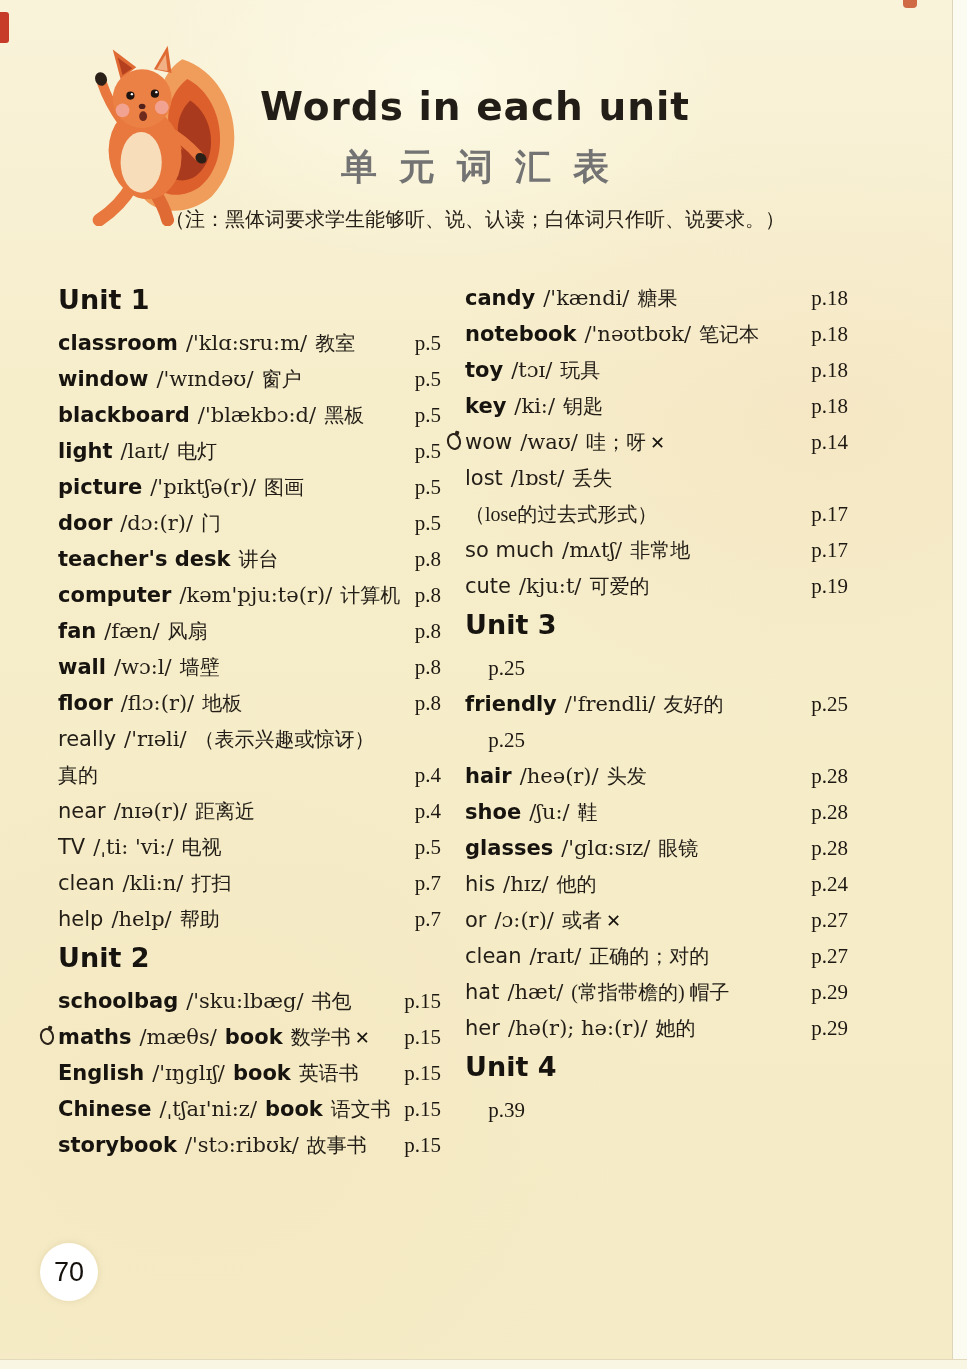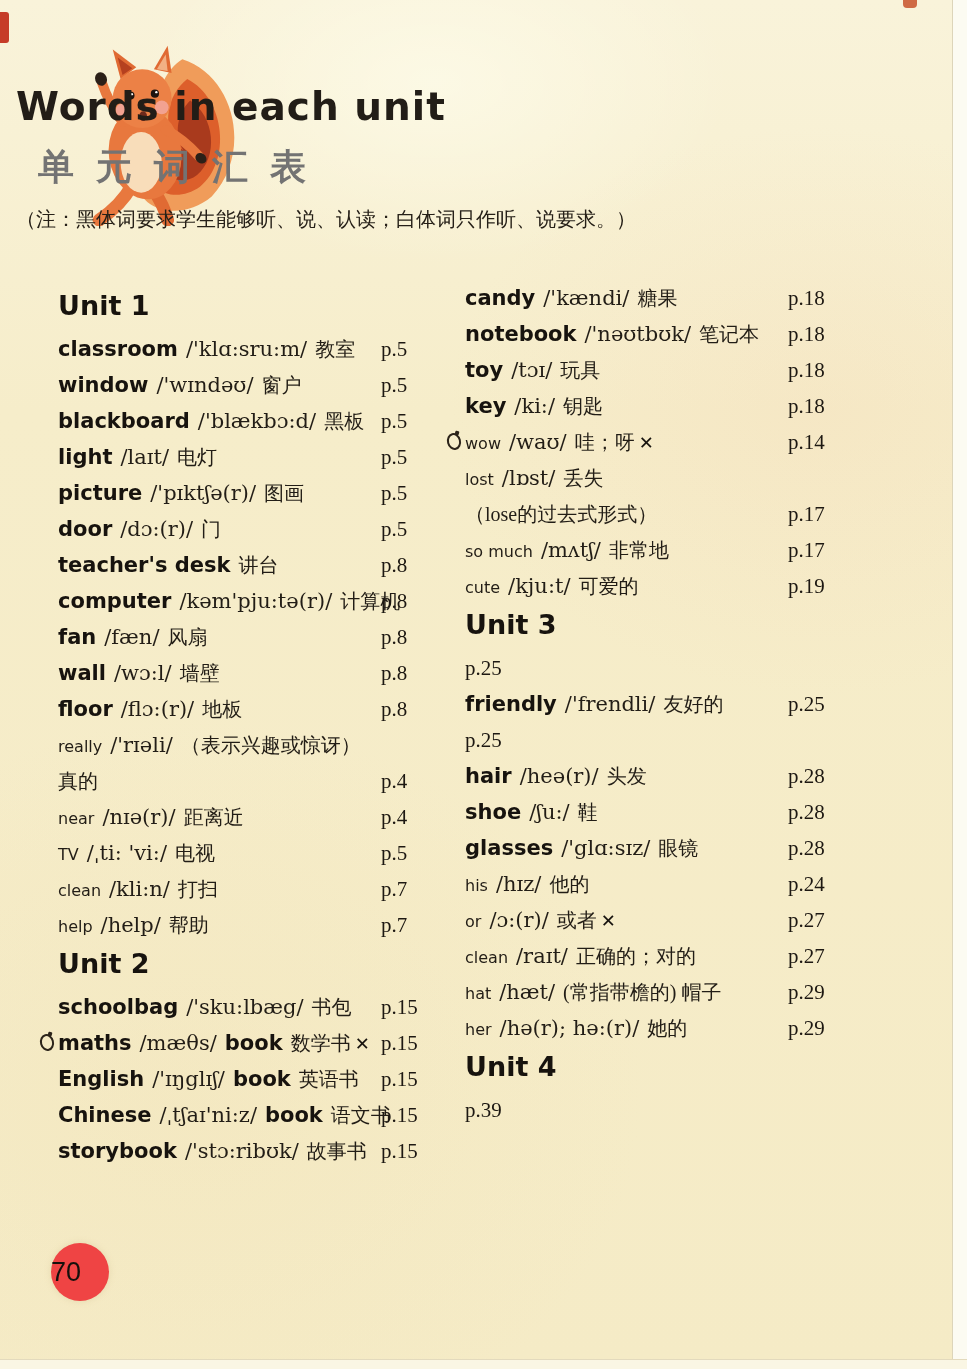--- a/index.html
+++ b/index.html
@@ -23,71 +23,71 @@
   }
   .edge-bottom{
     position:absolute;left:0;bottom:0;width:100%;height:9px;
     background:#faf6e4;border-top:1px solid #e3dabd;
   }
   .red-mark-left{position:absolute;left:0;top:12px;width:9px;height:31px;background:#c63c28;border-radius:0 3px 3px 0;}
   .red-mark-topright{position:absolute;left:903px;top:0;width:14px;height:8px;background:#cf6a45;border-radius:0 0 4px 4px;}
 
   .squirrel{position:absolute;left:52px;top:26px;width:196px;height:200px;}
 
-  header{position:absolute;left:0;top:84px;width:950px;text-align:left;margin-left:16px;}
+  header{position:absolute;left:0;top:84px;width:950px;text-align:center;}
   .title{
     font-family:"DejaVu Sans", sans-serif;font-weight:700;
     font-size:39px;letter-spacing:1px;color:#221d17;margin:0;
   }
   .subtitle{
     font-family:"Liberation Serif", serif;font-weight:700;
     font-size:36px;letter-spacing:22px;margin-top:14px;color:#737373;
     text-indent:22px;
   }
   .note{
     font-family:"Liberation Serif", serif;font-size:20px;margin-top:14px;color:#262018;
   }
 
-  .col{position:absolute;top:285px;}
+  .col{position:absolute;top:279px;}
   .col-left{left:58px;width:383px;}
   .col-right{left:465px;width:383px;top:280px;}
 
   .row-heading{
     font-family:"DejaVu Sans", sans-serif;font-weight:700;
     font-size:27px;height:46px;line-height:42px;color:#17130e;
   }
   .row-heading.gap{}
   .row-entry{
     position:relative;display:flex;align-items:baseline;
     height:36px;line-height:36px;white-space:nowrap;
   }
   .segs{flex:1 1 auto;min-width:0;}
   .segs span{margin-right:8px;}
   .s-w{font-family:"DejaVu Sans", sans-serif;font-weight:700;font-size:21px;color:#17130e;}
-  .s-l{font-family:"DejaVu Sans", sans-serif;font-weight:400;font-size:16px;color:#221d16;}
+  .s-l{font-family:"DejaVu Sans", sans-serif;font-weight:400;font-size:21px;color:#221d16;}
   .s-p{font-family:"DejaVu Serif", serif;font-size:21px;color:#221d16;}
   .s-c{font-family:"Liberation Serif", serif;font-size:20px;color:#221d16;}
   .s-x{font-family:"DejaVu Sans", sans-serif;font-size:18px;margin-left:-4px;color:#17130e;}
   .pageref{
-    flex:0 0 60px;text-align:left;
+    flex:0 0 60px;text-align:right;
     font-family:"Liberation Serif", serif;font-size:21px;color:#1d1812;
   }
   .marker{
     position:absolute;left:-18px;top:9px;width:10px;height:13px;
     border:2.2px solid #2c241a;border-radius:50% 50% 50% 50%;
     transform:rotate(-14deg);
   }
   .marker::after{
     content:"";position:absolute;right:-2px;top:-3px;width:4px;height:4px;
     background:#2c241a;border-radius:1px;transform:rotate(30deg);
   }
 
   .pagenum{
-    position:absolute;left:51px;top:1243px;width:58px;height:58px;border-radius:50%;
-    background:#ef4444;display:flex;align-items:center;justify-content:flex-start;
+    position:absolute;left:40px;top:1243px;width:58px;height:58px;border-radius:50%;
+    background:#ffffff;display:flex;align-items:center;justify-content:center;
     font-family:"Liberation Sans", sans-serif;font-size:27px;color:#14100c;
     box-shadow:0 0 6px rgba(200,180,130,.35);
   }
 </style>
 </head>
 <body>
 
 <div class="paper-tint"></div>
 <div class="edge-right"></div>
 <div class="edge-bottom"></div>

